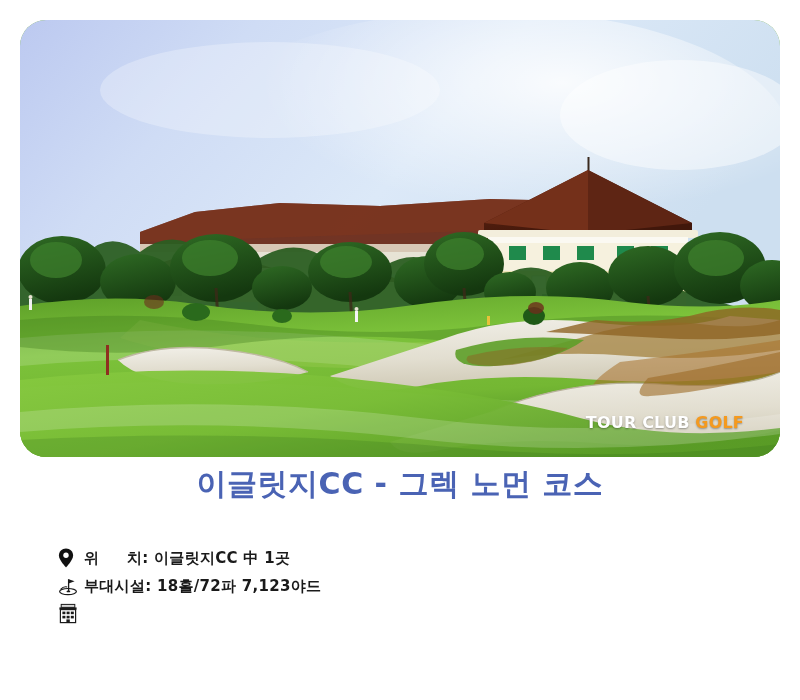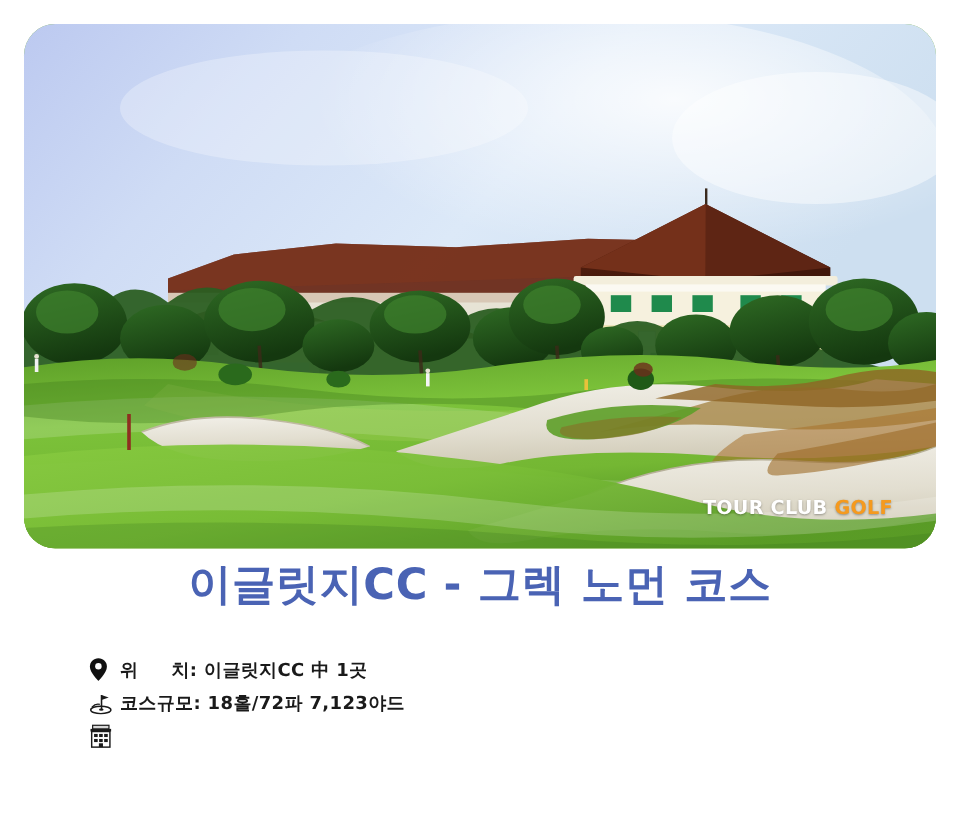--- a/index.html
+++ b/index.html
@@ -55,32 +55,32 @@
   .wm-accent { color: #f59a1e; }
 
   
   .title {
     position: absolute;
     left: 0;
     top: 466px;
     width: 800px;
     text-align: center;
     font-family: "DejaVu Sans", "Liberation Sans", sans-serif;
-    font-size: 36px;
+    font-size: 30px;
     font-weight: 700;
     color: #4a63b4;
     letter-spacing: 0.5px;
     line-height: 1.2;
     white-space: nowrap;
   }
 
   
   .details {
     position: absolute;
-    left: 74px;
+    left: 58px;
     top: 544px;
     width: 700px;
   }
   .detail-row {
     display: flex;
     align-items: center;
     height: 27px;
     margin-bottom: 1px;
   }
   .detail-icon {
@@ -332,21 +332,21 @@
     <div class="detail-row">
       <span class="detail-icon">
         <svg width="20" height="20" viewBox="0 0 20 20" aria-hidden="true">
           <ellipse cx="10" cy="15.6" rx="8.4" ry="3.1" fill="none" stroke="#1a1a1a" stroke-width="1.2"></ellipse>
           <ellipse cx="10.4" cy="15.4" rx="1.9" ry="0.9" fill="#1a1a1a"></ellipse>
           <line x1="10.6" y1="15.2" x2="10.6" y2="3.2" stroke="#1a1a1a" stroke-width="1.3"></line>
           <path d="M10.6 3.2 L16.6 5.3 L10.6 7.4 Z" fill="#1a1a1a"></path>
           <path d="M2.6 13.4 q3 -3.4 6.6 -2.4" fill="none" stroke="#1a1a1a" stroke-width="1.1"></path>
         </svg>
       </span>
-      <span class="detail-text">코스규모: 18홀/72파 7,123야드</span>
+      <span class="detail-text">부대시설: 18홀/72파 7,123야드</span>
     </div>
 
     <div class="detail-row">
       <span class="detail-icon">
         <svg width="20" height="21" viewBox="0 0 20 21" aria-hidden="true">
           <rect x="1.4" y="4.4" width="17.2" height="2.2" fill="#1a1a1a"></rect>
           <rect x="3.2" y="1.4" width="13.6" height="3.0" fill="#d8d8d8" stroke="#1a1a1a" stroke-width="1"></rect>
           <rect x="2.4" y="6.6" width="15.2" height="13.0" fill="#ffffff" stroke="#1a1a1a" stroke-width="1.2"></rect>
           <g fill="#1a1a1a">
             <rect x="4.4" y="8.6" width="3.0" height="2.6"></rect>

